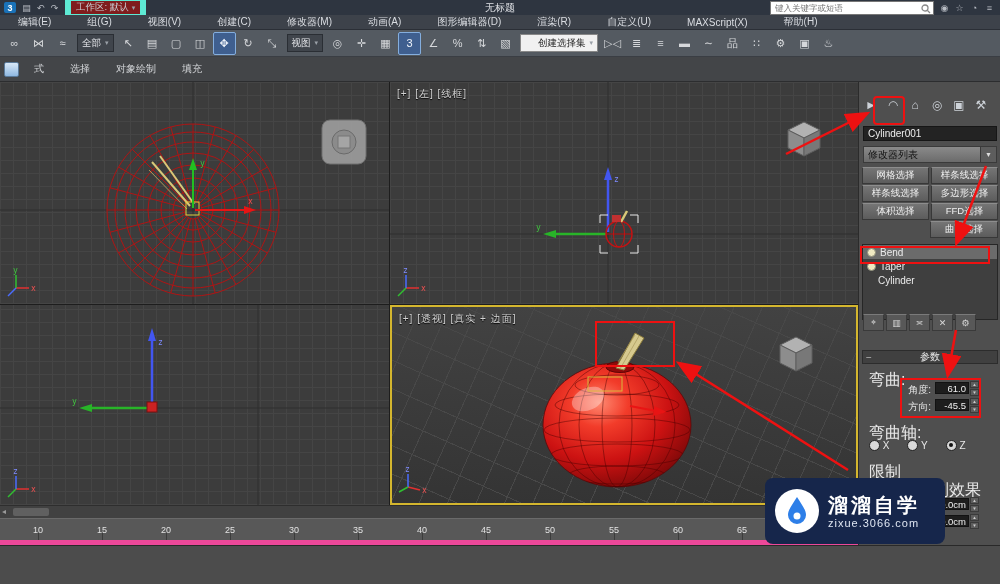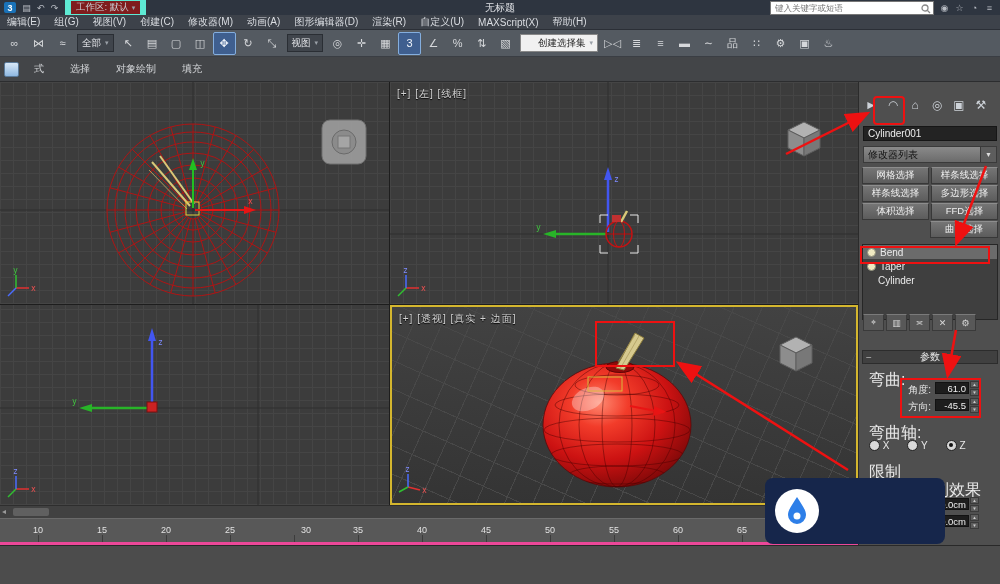--- a/index.html
+++ b/index.html
@@ -17,21 +17,21 @@
   .caret{font-size:7px;color:#9aa0a8;}
   .wintitle{position:absolute;left:0;right:0;text-align:center;color:#e2e4e8;font-size:10px;pointer-events:none;}
   .searchbox{margin-left:auto;display:flex;align-items:flex-end;background:#fff;border:1px solid #777;height:12px;width:158px;padding:0 2px;gap:2px;z-index:2;}
   .searchbox input{border:0;outline:0;flex:1;font-size:8.5px;color:#444;background:transparent;height:10px;
                    font-family:"Liberation Sans",sans-serif;}
   .titleicons{display:flex;gap:2px;z-index:2;}
 
   
   .menubar{position:absolute;left:0;top:15px;width:1000px;height:15px;background:#3d424a;border-bottom:1px solid #2b2f36;
            display:flex;align-items:center;box-sizing:border-box;}
-  .mitem{padding:0 7px;font-size:10px;color:#dadde2;height:100%;display:flex;align-items:center;cursor:default;}
+  .mitem{padding:0 18px;font-size:10px;color:#dadde2;height:100%;display:flex;align-items:center;cursor:default;}
 
   
   .toolbar{position:absolute;left:0;top:30px;width:1000px;height:27px;background:#545a61;border-bottom:1px solid #3a3e44;
            display:flex;align-items:center;padding:0 3px;gap:1px;box-sizing:border-box;}
   .tbtn{width:21px;height:21px;display:flex;align-items:center;justify-content:center;color:#d6d8db;font-size:11px;
         border:1px solid transparent;border-radius:2px;cursor:default;flex:none;}
   .tbtn.on{background:#3f5f8f;border-color:#84aede;color:#eef3fa;}
   .tdrop{height:16px;display:flex;align-items:center;gap:4px;background:#40454c;border:1px solid #2a2e34;
          padding:0 4px;margin:0 2px;font-size:9.5px;color:#e2e4e8;flex:none;}
   .tdrop.light{background:#f1f1f1;color:#222;border-color:#888;padding-left:17px;}
@@ -96,21 +96,21 @@
   .radio{width:9px;height:9px;border-radius:50%;background:#d8d8d8;border:1px solid #222;display:inline-block;position:relative;vertical-align:-2px;}
   .radio.checked::after{content:"";position:absolute;left:2px;top:2px;width:4px;height:4px;border-radius:50%;background:#111;}
   .axrow{position:absolute;left:10px;top:358px;display:flex;gap:18px;align-items:center;font-size:10px;color:#e8e8e8;}
   .checkbox{position:absolute;width:9px;height:9px;background:#d8d8d8;border:1px solid #222;}
 
   
   .tscroll{position:absolute;left:0;top:505px;width:858px;height:13px;background:#414141;border-top:1px solid #2e2e2e;box-sizing:border-box;}
   .tthumb{position:absolute;left:13px;top:2px;width:36px;height:8px;background:#606060;border-radius:2px;}
   .tarrow{position:absolute;top:1px;color:#9a9a9a;font-size:8px;}
   .ruler{position:absolute;left:0;top:518px;width:858px;height:27px;background:#585858;border-top:1px solid #6a6a6a;
-         border-bottom:3px solid #ec4899;box-sizing:border-box;overflow:hidden;}
+         border-bottom:5px solid #ec4899;box-sizing:border-box;overflow:hidden;}
   .tlabel{position:absolute;top:6px;width:20px;text-align:center;font-size:9px;color:#e2e2e2;}
   .tick{position:absolute;bottom:0;width:1px;height:7px;background:#3c3c3c;}
 
   
   .statusbar{position:absolute;left:0;top:545px;width:1000px;height:39px;background:#4c4c4c;border-top:1px solid #292929;box-sizing:border-box;}
 
   
   .watermark{position:absolute;left:765px;top:478px;width:180px;height:66px;background:#16264b;border-radius:8px;
              display:flex;align-items:center;gap:9px;padding:0 10px;box-sizing:border-box;z-index:40;}
   .wlogo{width:44px;height:44px;border-radius:50%;background:#fff;flex:none;display:flex;align-items:center;justify-content:center;}
@@ -516,21 +516,21 @@
   </div>
   <div class="ruler" id="ruler">
       <span class="tlabel" style="left: 28px;">10</span>
       <div class="tick" style="left: 38px;"></div>
       <span class="tlabel" style="left: 92px;">15</span>
       <div class="tick" style="left: 102px;"></div>
       <span class="tlabel" style="left: 156px;">20</span>
       <div class="tick" style="left: 166px;"></div>
       <span class="tlabel" style="left: 220px;">25</span>
       <div class="tick" style="left: 230px;"></div>
-      <span class="tlabel" style="left: 296px;">30</span>
+      <span class="tlabel" style="left: 284px;">30</span>
       <div class="tick" style="left: 294px;"></div>
       <span class="tlabel" style="left: 348px;">35</span>
       <div class="tick" style="left: 358px;"></div>
       <span class="tlabel" style="left: 412px;">40</span>
       <div class="tick" style="left: 422px;"></div>
       <span class="tlabel" style="left: 476px;">45</span>
       <div class="tick" style="left: 486px;"></div>
       <span class="tlabel" style="left: 540px;">50</span>
       <div class="tick" style="left: 550px;"></div>
       <span class="tlabel" style="left: 604px;">55</span>
@@ -563,20 +563,24 @@
     
     
   </div>
 
   <div class="watermark">
     <div class="wlogo">
       <svg width="26" height="30">
           <path d="M13 1 C18 9,22 14,22 19 A9 9 0 1 1 4 19 C4 14,8 9,13 1 Z" fill="#2e7fe8"></path>
           <circle cx="13" cy="20" r="3.5" fill="#fff"></circle>
         </svg>
+    </div>
+    <div class="wtext">
+      <div class="t1">溜溜自学</div>
+      <div class="t2">zixue.3066.com</div>
     </div>
   </div>
 
   <svg class="anno" width="1000" height="584">
     <defs>
       <marker id="ah" markerWidth="11" markerHeight="9" refX="8" refY="4" orient="auto">
         <path d="M0 0 L10 4 L0 8 Z" fill="#ee1111"></path>
       </marker>
     </defs>
     <g fill="none" stroke="#ee1111" stroke-width="2">

